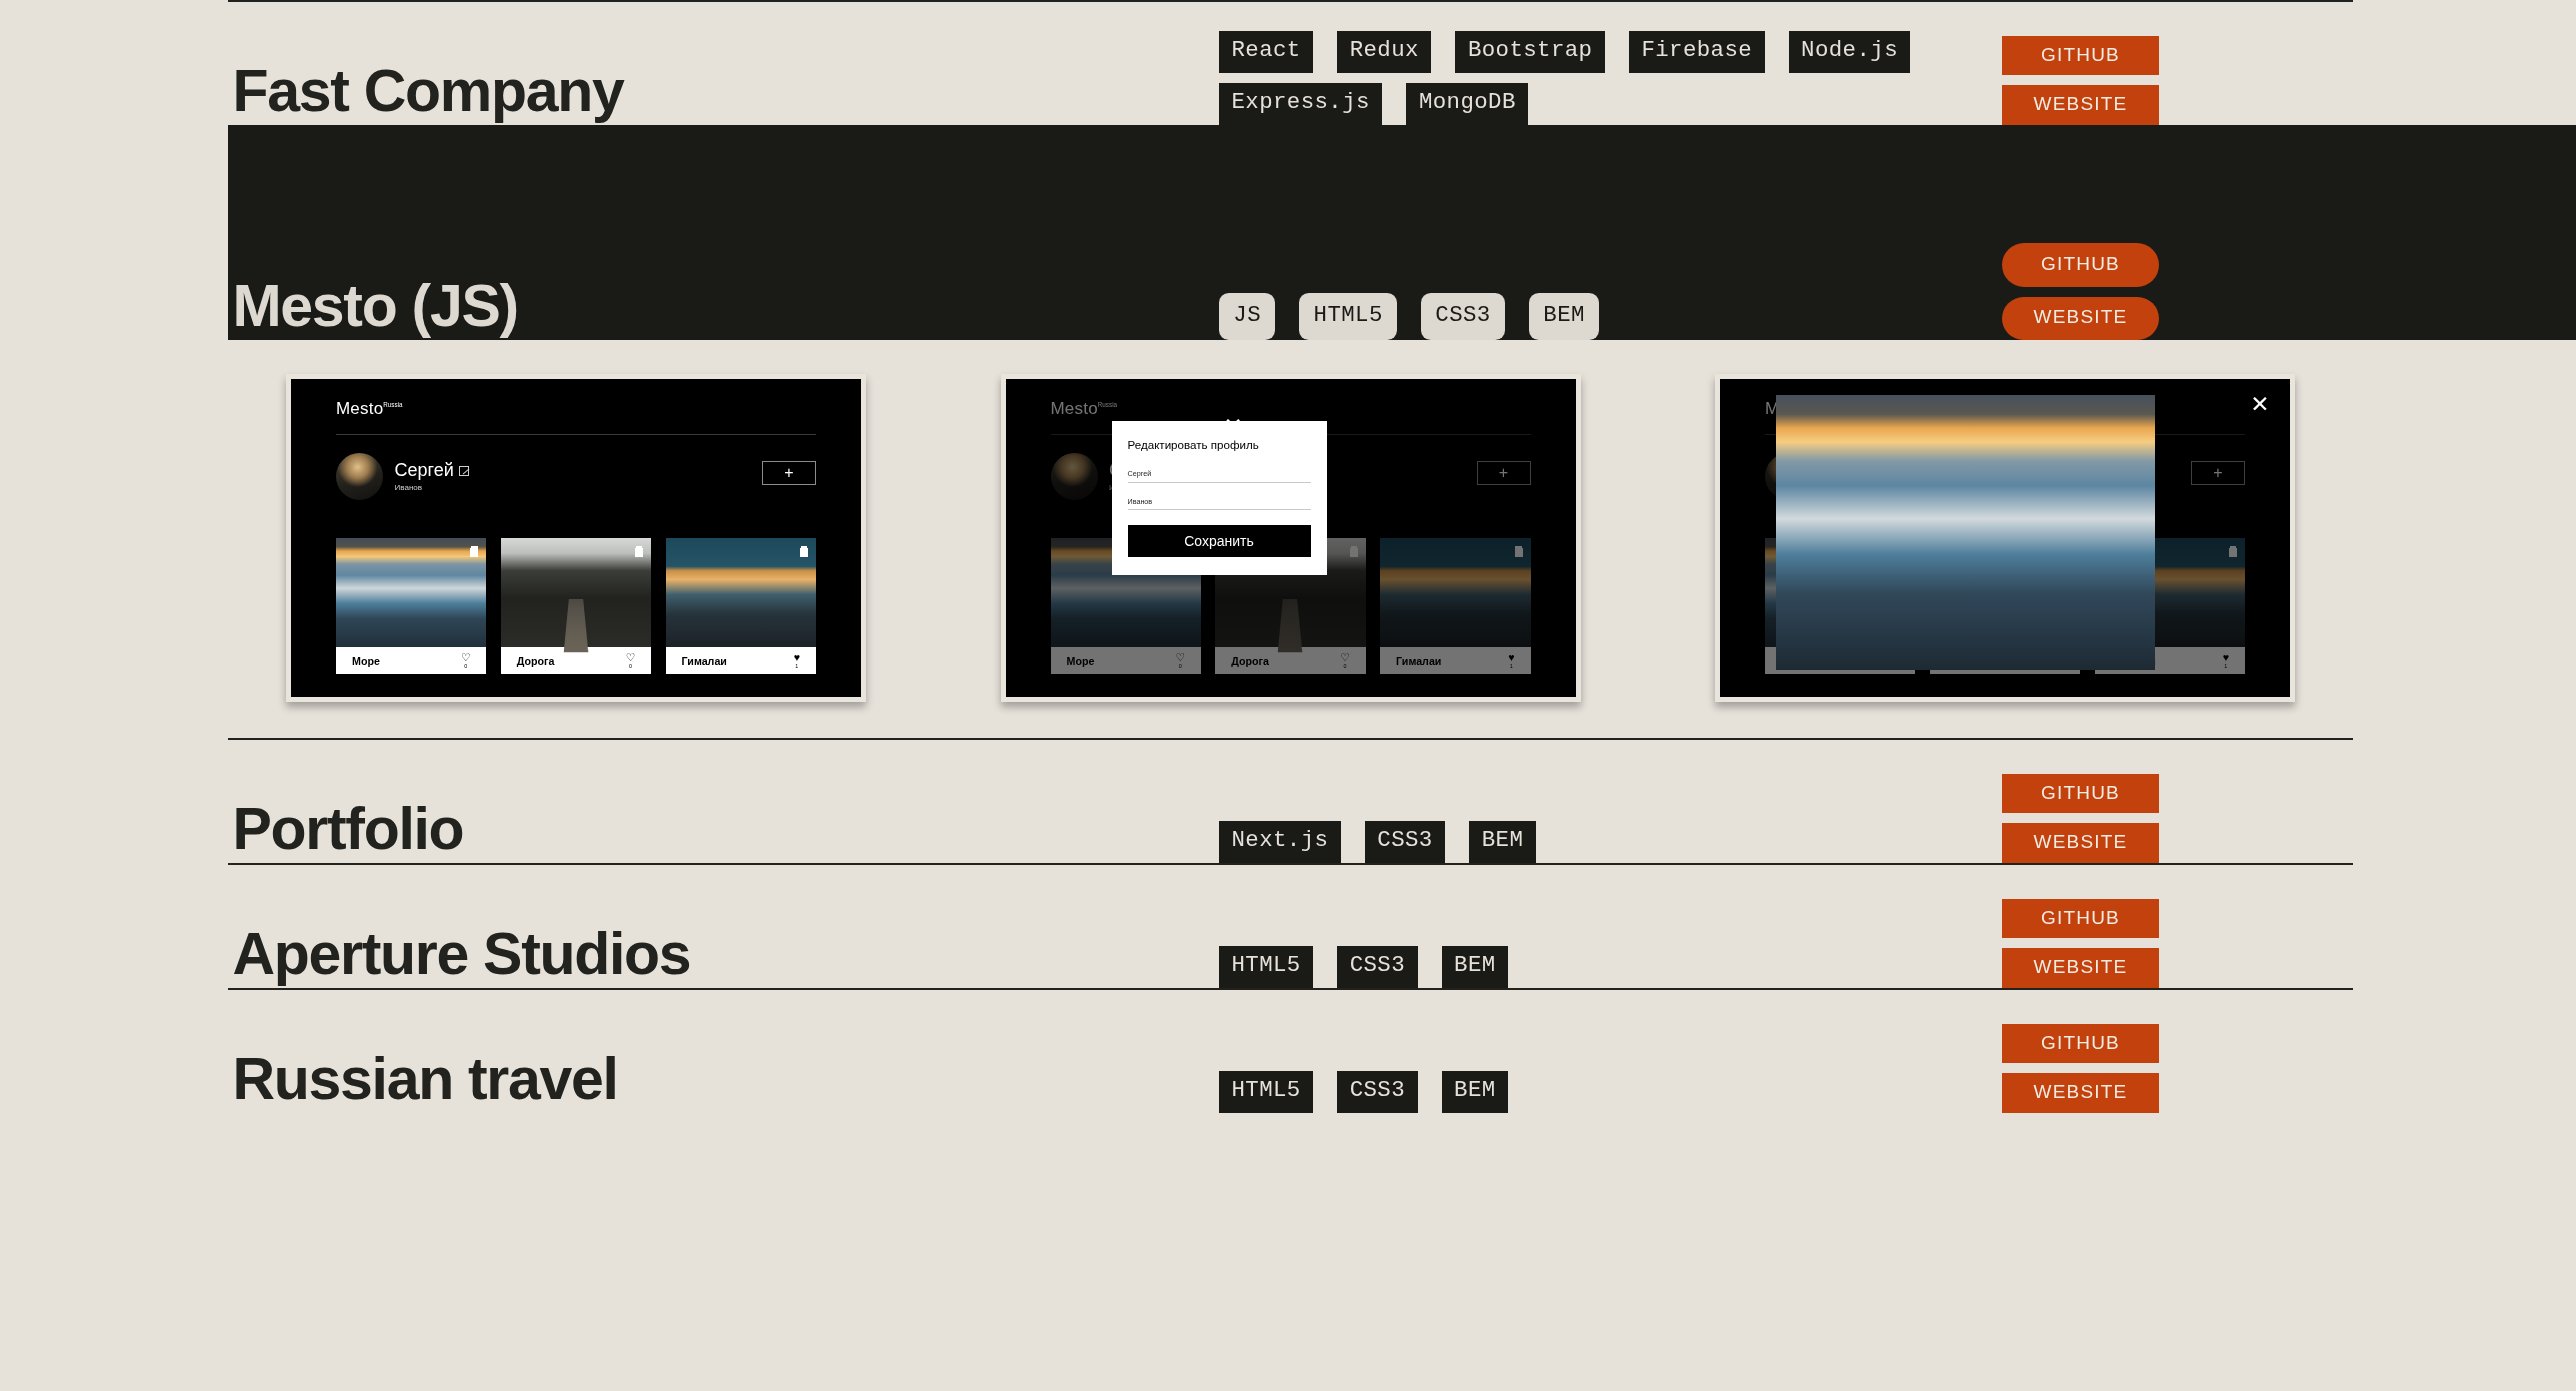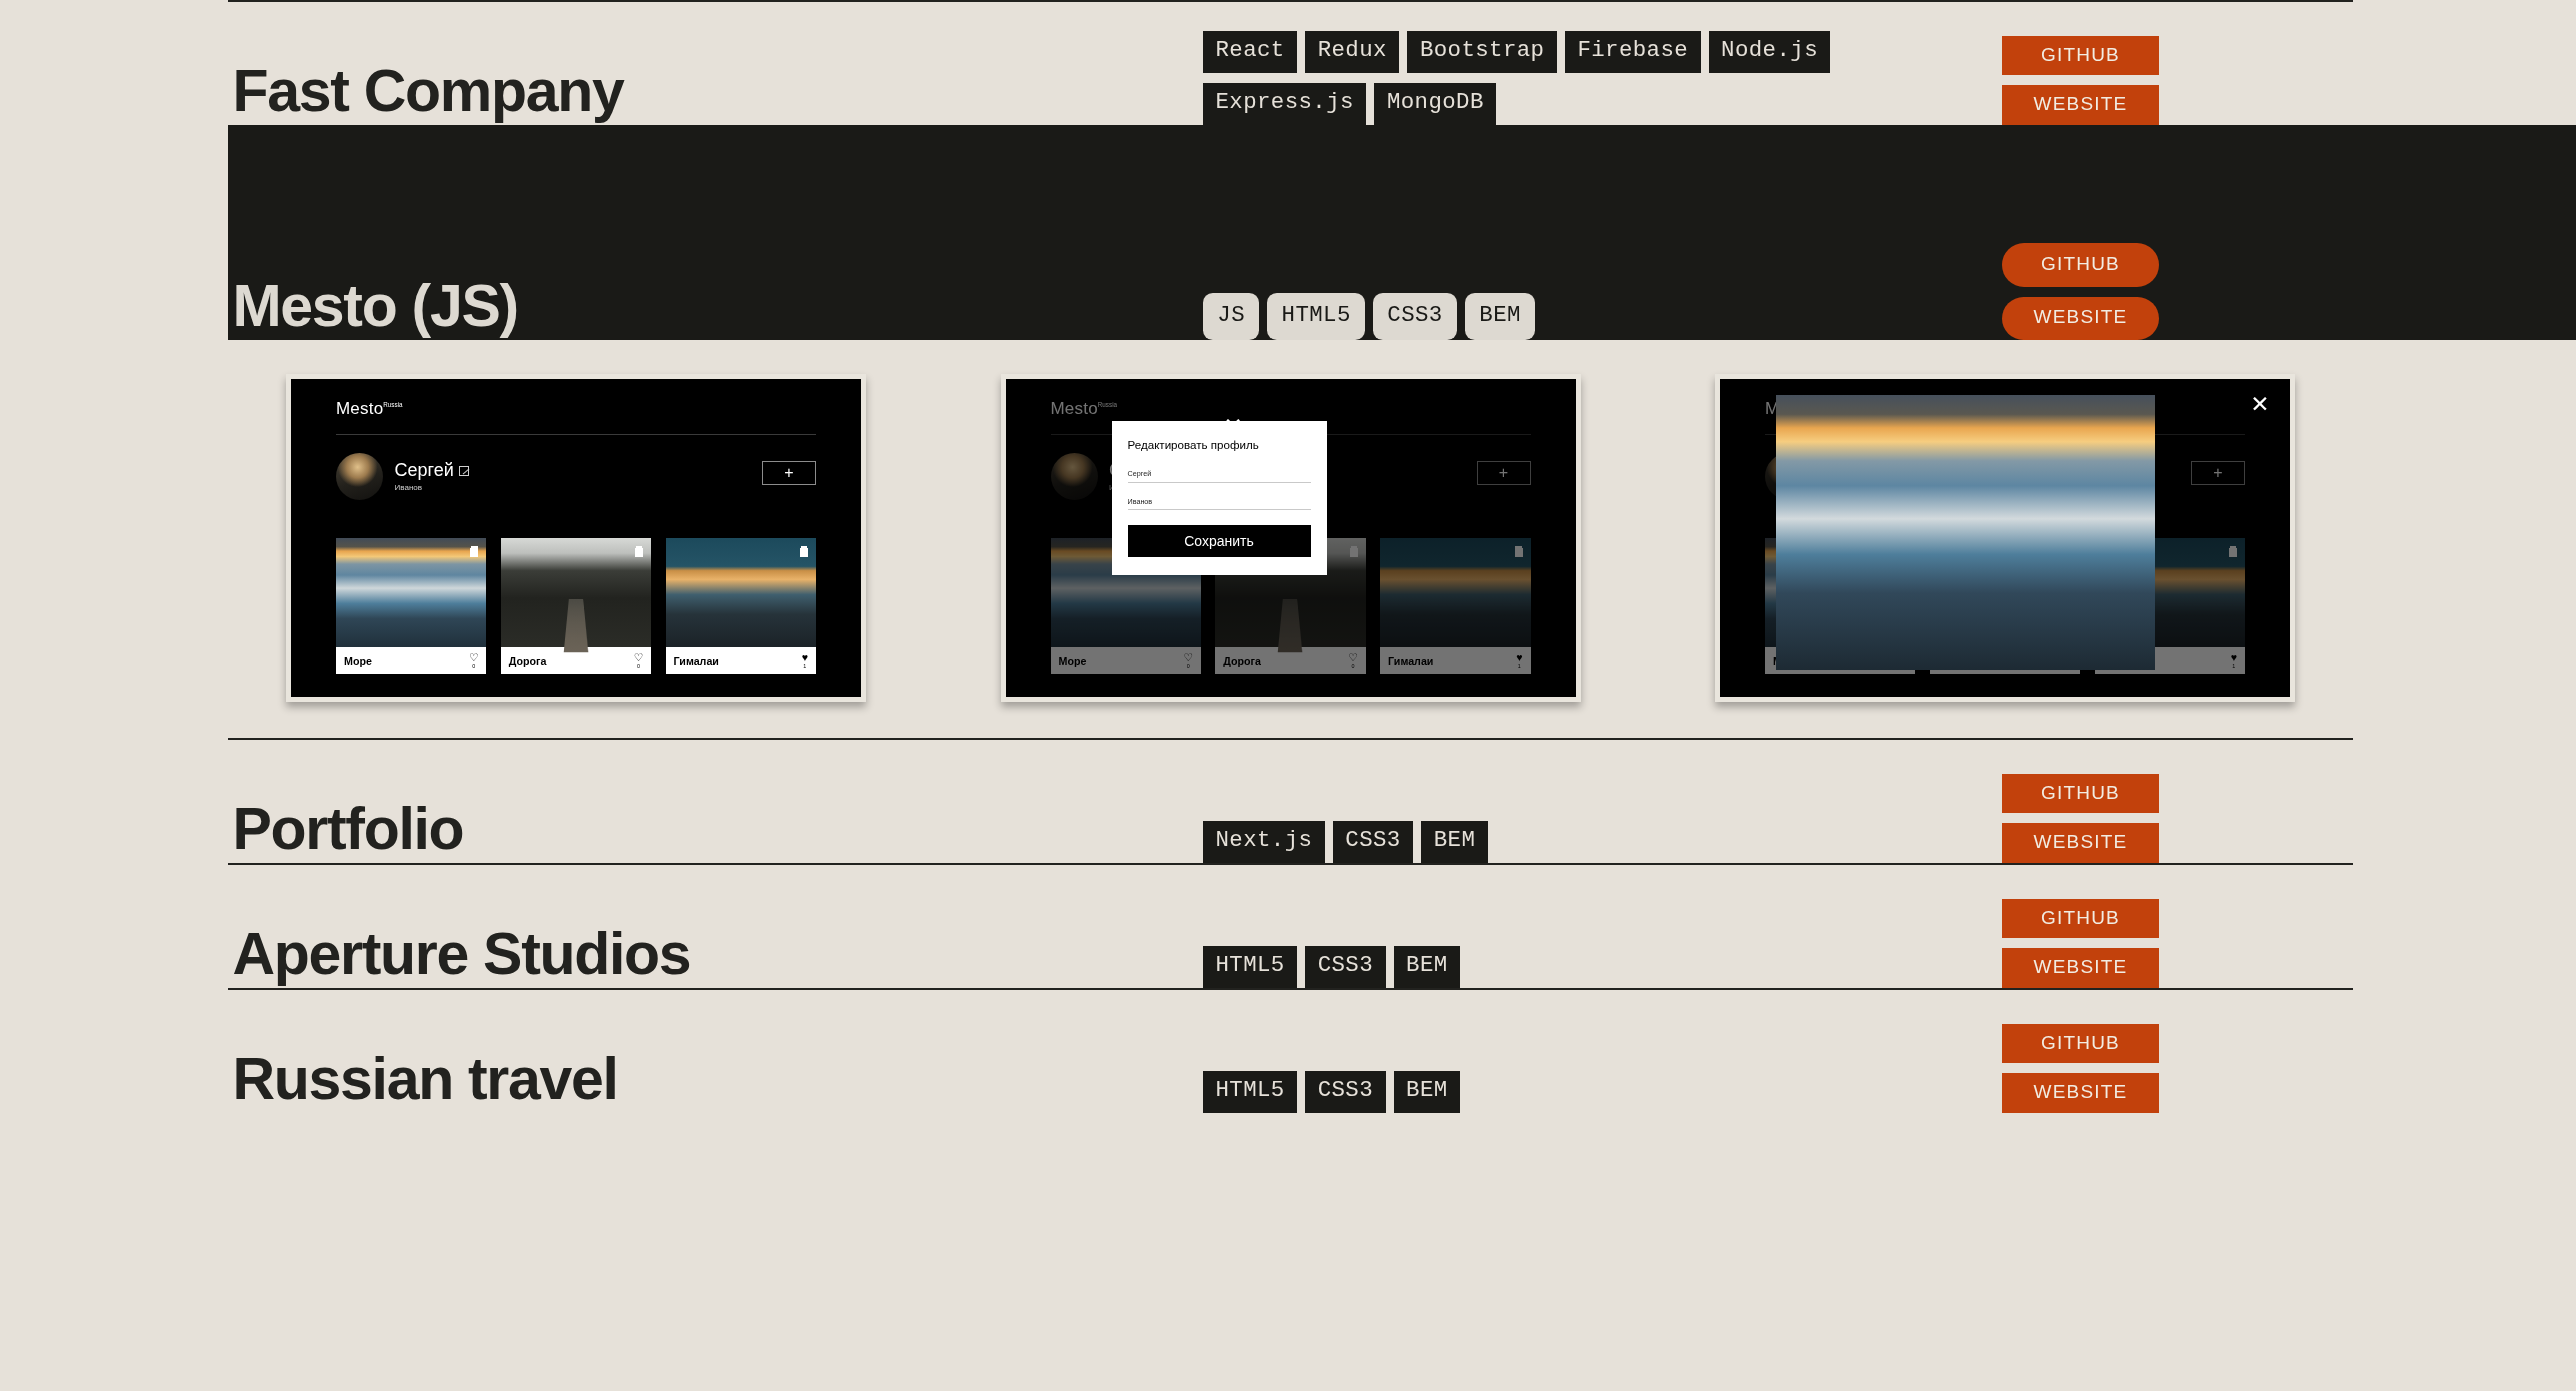--- a/index.html
+++ b/index.html
@@ -55,20 +55,21 @@
   }
   .tag {
     background: #1A1A17;
     color: #E6E1D9;
     font-family: "Liberation Mono", monospace;
     font-size: 22.4px;
     letter-spacing: 0.4px;
     padding: 7.2px 12.5px 9px;
     line-height: 1.15;
     white-space: nowrap;
+    margin-left: 16px;
   }
   .row.active .tag {
     background: #DDD9D1;
     color: #1A1A17;
     border-radius: 9.8px;
     padding: 9.8px 14.3px 11.6px;
   }
 
   .links {
     flex: 0 0 224px;
@@ -186,21 +187,21 @@
   .trash::before{
     content:""; position:absolute; left:0; top:1.8px; width:8px; height:9px;
     background:#fff;
   }
   .trash::after{
     content:""; position:absolute; left:0.9px; top:0; width:6.3px; height:1.8px;
     background:#fff;
   }
   .card-cap {
     height: 27px; display: flex; align-items: center;
-    justify-content: space-between; padding: 0 8px;
+    justify-content: space-between; padding: 0 16px;
   }
   .cap-title { font-size: 10.7px; font-weight: 700; color: #000; }
   .like { display:flex; flex-direction:column; align-items:center; }
   .heart { font-size: 10.7px; color: #000; line-height: 1; }
   .heart.empty { color: #000; }
   .likecount { font-size: 5.4px; color: #000; }
 
   
   .dim { position:absolute; inset:0; background: rgba(0,0,0,0.55); }
 

